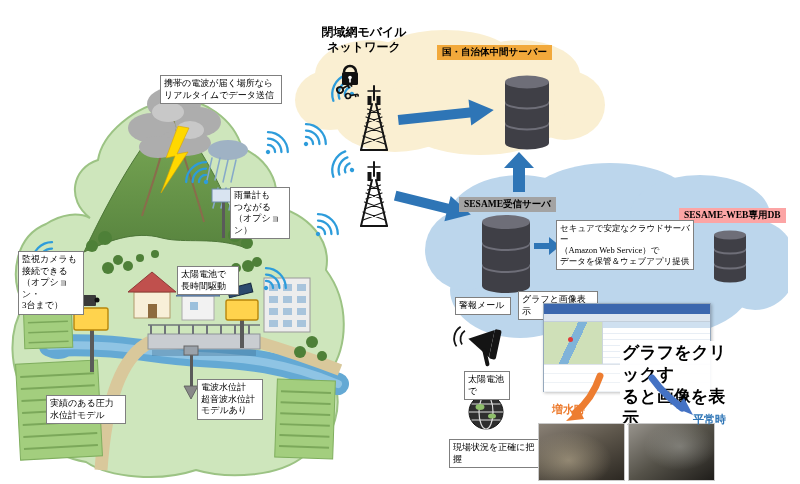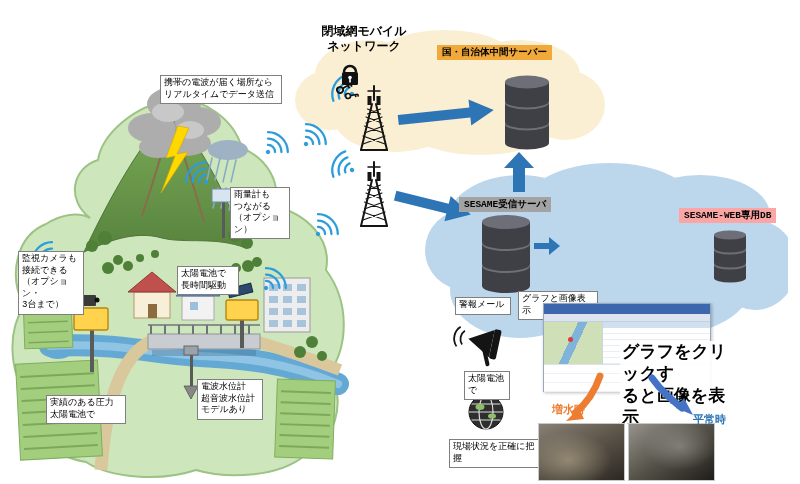--- a/index.html
+++ b/index.html
@@ -1,18 +1,18 @@
 <!DOCTYPE html>
 <html><head>
 <meta charset="utf-8">
 <style>
   html,body{margin:0;padding:0;background:#fff;}
   #stage{
     position:relative;width:788px;height:484px;overflow:hidden;background:#fff;
-    font-family:Liberation Mono, monospace;color:#000;
+    font-family:Liberation Serif, serif;color:#000;
   }
   #bg,#overlay{position:absolute;left:0;top:0;}
   #overlay{pointer-events:none;z-index:5;}
   .abs{position:absolute;z-index:3;}
   .pre{white-space:pre-line;}
   .note{
     background:#fff;border:1px solid #7f7f7f;font-size:9px;line-height:1.28;
     padding:2px 3px;text-align:left;box-sizing:border-box;
   }
   .tag{font-size:9.5px;line-height:1.2;padding:2px 5px;font-weight:600;white-space:nowrap;}
@@ -385,35 +385,38 @@
 
 <div class="abs big-title pre" style="left:308px;top:25px;width:112px">閉域網モバイル
 ネットワーク</div>
 
 <div class="abs tag tag-gov" style="left:437px;top:45px">国・自治体中間サーバー</div>
 
 <div class="abs tag tag-receiver" style="left:459px;top:197px">SESAME受信サーバ</div>
 
 <div class="abs tag tag-db" style="left:679px;top:208px">SESAME-WEB専用DB</div>
 
+<div class="abs note pre" style="left:556px;top:220px;width:138px;font-size:8.5px">セキュアで安定なクラウドサーバー
+（Amazon Web Service）で
+データを保管＆ウェブアプリ提供</div>
 
 
 <div class="abs note pre" style="left:160px;top:75px;width:122px">携帯の電波が届く場所なら
 リアルタイムでデータ送信</div>
 <div class="abs note pre" style="left:230px;top:187px;width:60px">雨量計も
 つながる
 （オプション）</div>
 <div class="abs note pre" style="left:18px;top:251px;width:66px">監視カメラも
 接続できる
 （オプション・
 3台まで）</div>
 <div class="abs note pre" style="left:177px;top:266px;width:62px">太陽電池で
 長時間駆動</div>
 <div class="abs note pre" style="left:46px;top:395px;width:80px">実績のある圧力
-太陽電池で</div>
+水位計モデル</div>
 <div class="abs note pre" style="left:197px;top:379px;width:66px">電波水位計
 超音波水位計
 モデルあり</div>
 
 <div class="abs note" style="left:455px;top:297px;width:56px">警報メール</div>
 <div class="abs note" style="left:518px;top:291px;width:80px">グラフと画像表示</div>
 <div class="abs note" style="left:464px;top:371px;width:46px">太陽電池で</div>
 <div class="abs note" style="left:449px;top:439px;width:96px">現場状況を正確に把握</div>
 
 <div class="abs screenshot" style="left:543px;top:303px">

